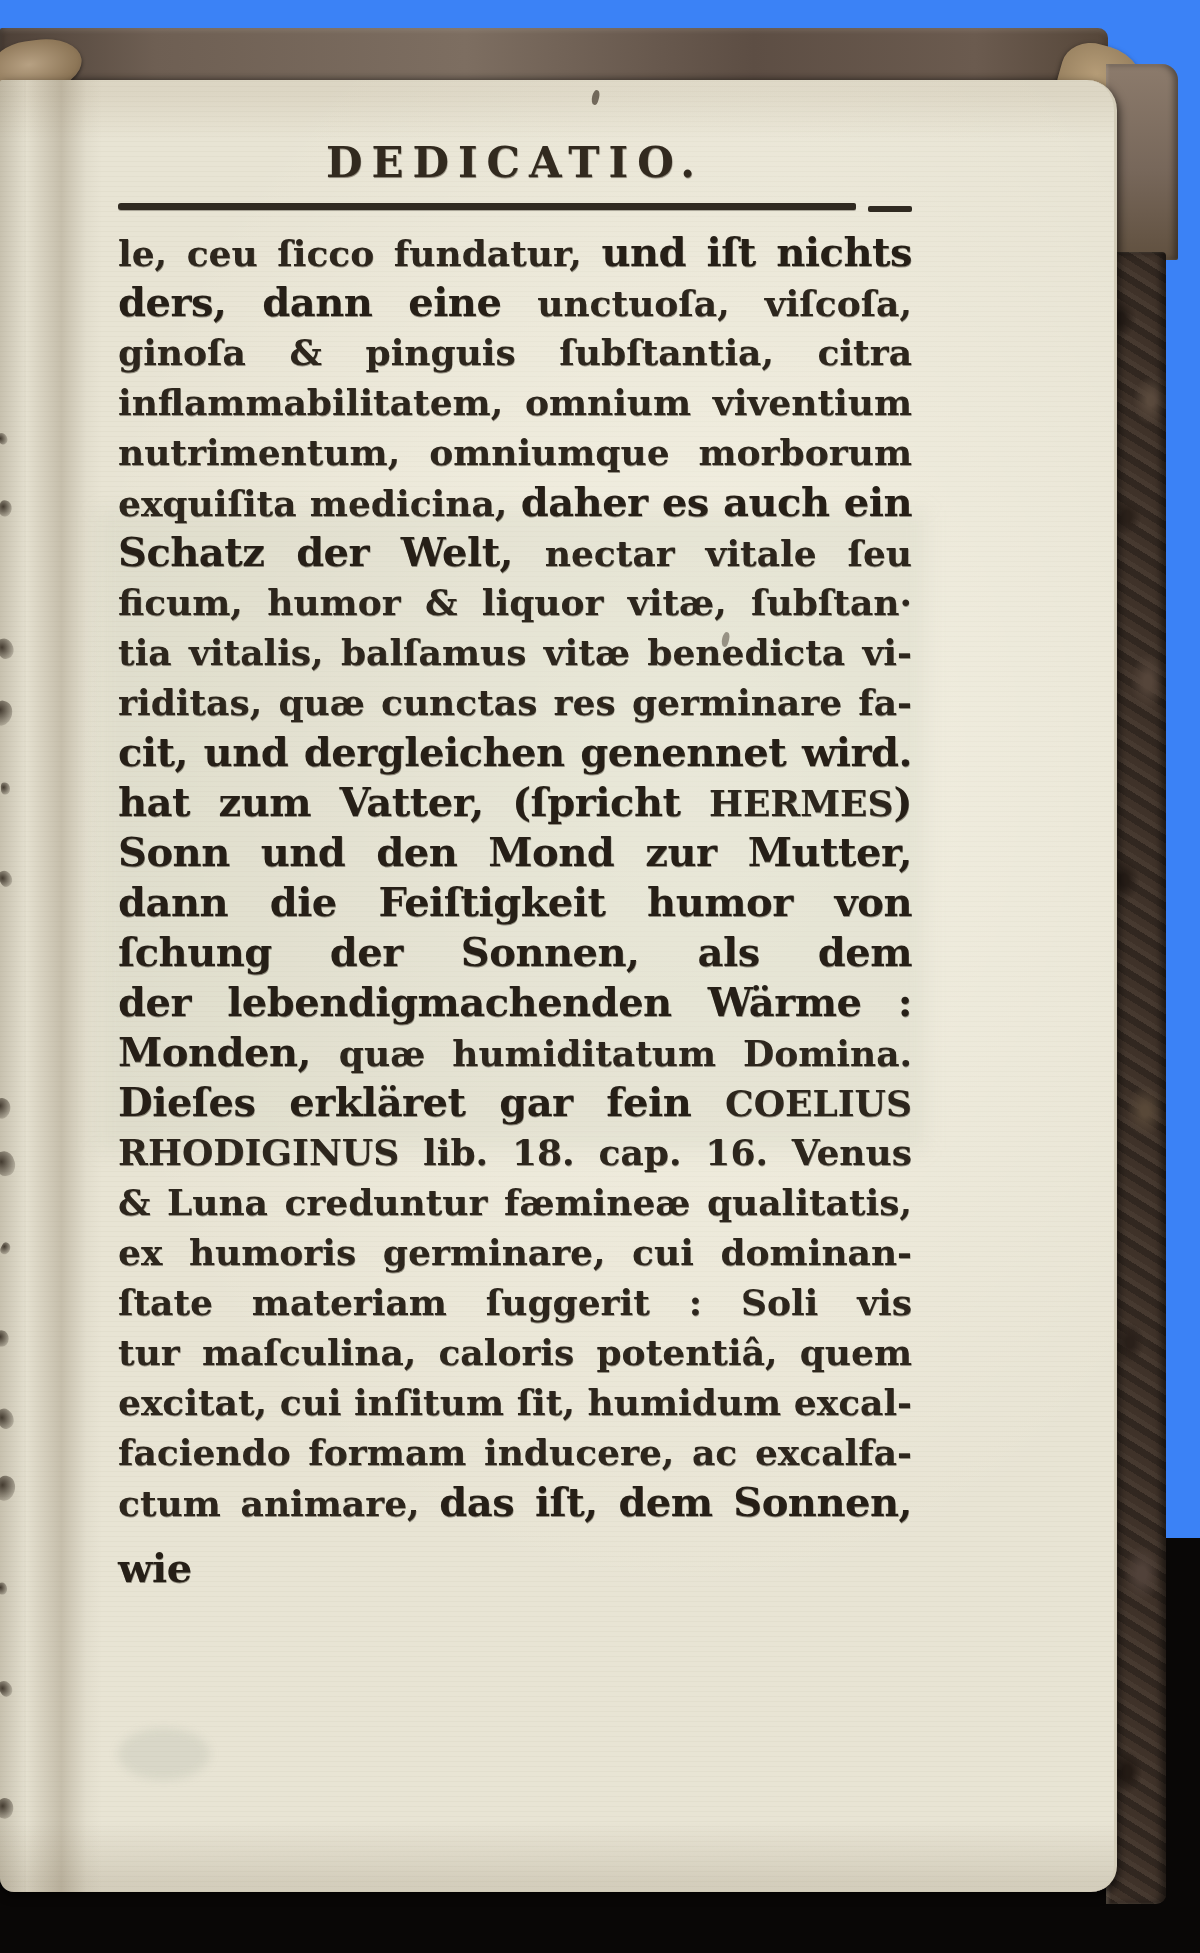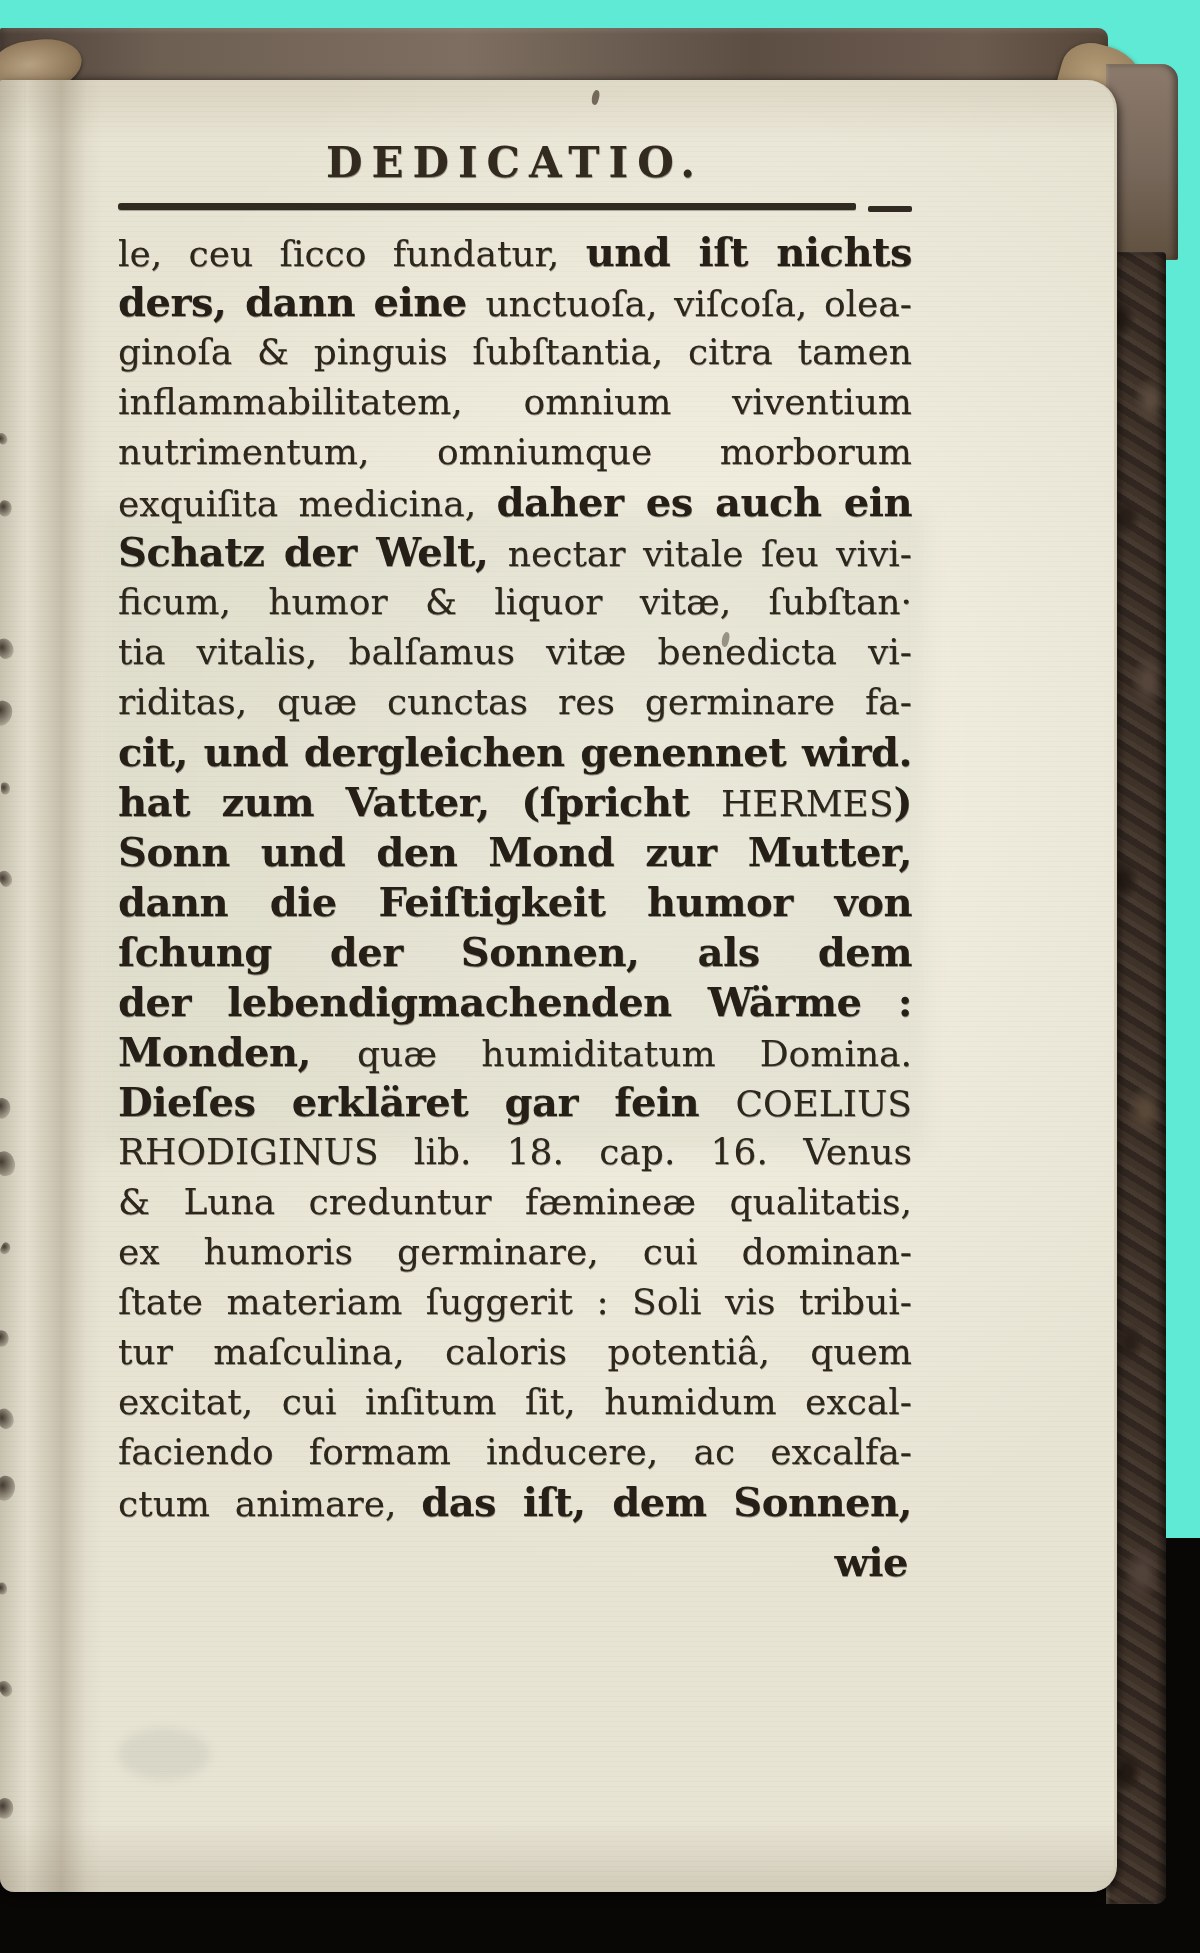--- a/index.html
+++ b/index.html
@@ -2,21 +2,21 @@
 <html><head>
 <meta charset="utf-8">
 <style>
   html, body { margin: 0; padding: 0; }
   body {
     width: 1200px; height: 1953px;
     background: #090706;
     overflow: hidden;
     font-family: "DejaVu Serif", serif;
   }
-  .scene { position: relative; width: 1200px; height: 1538px; background: #5eead4; }
+  .scene { position: relative; width: 1200px; height: 1538px; background: #3b82f6; }
 
   
   .binding-top {
     position: absolute; left: 0; top: 28px; width: 1108px; height: 58px;
     background: linear-gradient(90deg,#4d4037 0%,#6e5f53 14%,#7d6e61 42%,#5d4e44 68%,#6b5b4f 88%,#554639 100%);
     border-radius: 2px 10px 4px 2px;
     box-shadow: inset 0 -6px 8px rgba(0,0,0,0.45), inset 0 3px 4px rgba(255,245,230,0.12);
   }
   .binding-top-lump {
     position: absolute; left: -6px; top: 40px; width: 88px; height: 52px;
@@ -118,25 +118,25 @@
   .rule-gap { width: 12px; }
   .rule-dash { width: 44px; height: 6px; margin-top: 3px; background: #302a21; border-radius: 2px; }
 
   .text-block { margin-top: 15px; }
   .line {
     height: 50px; line-height: 50px;
     text-align: justify; text-align-last: justify;
     color: #2d261d; overflow: hidden;
     text-shadow: 0.4px 0.6px 0.6px rgba(43,35,24,0.45);
   }
-  .roman  { font-size: 36px; font-weight: 400; }
+  .roman  { font-size: 36px; font-weight: 700; }
   .fraktur{ font-size: 40px; font-weight: 700; letter-spacing: -0.5px; color: #261f17; }
   .catchword-row {
-    margin-top: 10px; height: 50px; line-height: 50px;
-    text-align: right; padding-right: 4px;
+    margin-top: 16px; height: 50px; line-height: 50px;
+    padding-right: 4px;
     color: #261f17; text-shadow: 0.4px 0.6px 0.6px rgba(43,35,24,0.45);
   }
 </style>
 </head>
 <body>
 
 <div class="scene">
 
   <div class="binding-top"></div>
   <div class="binding-top-lump"></div>

